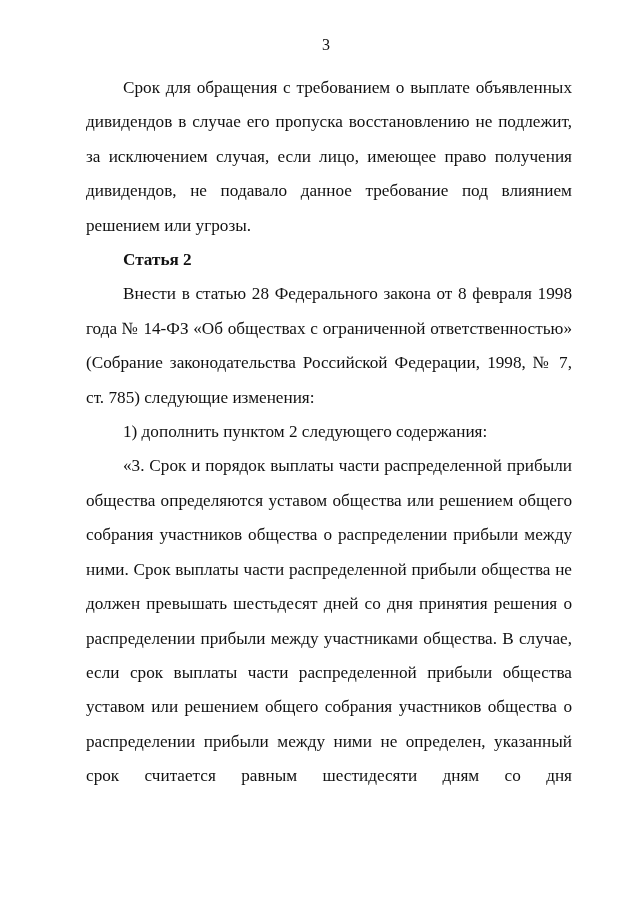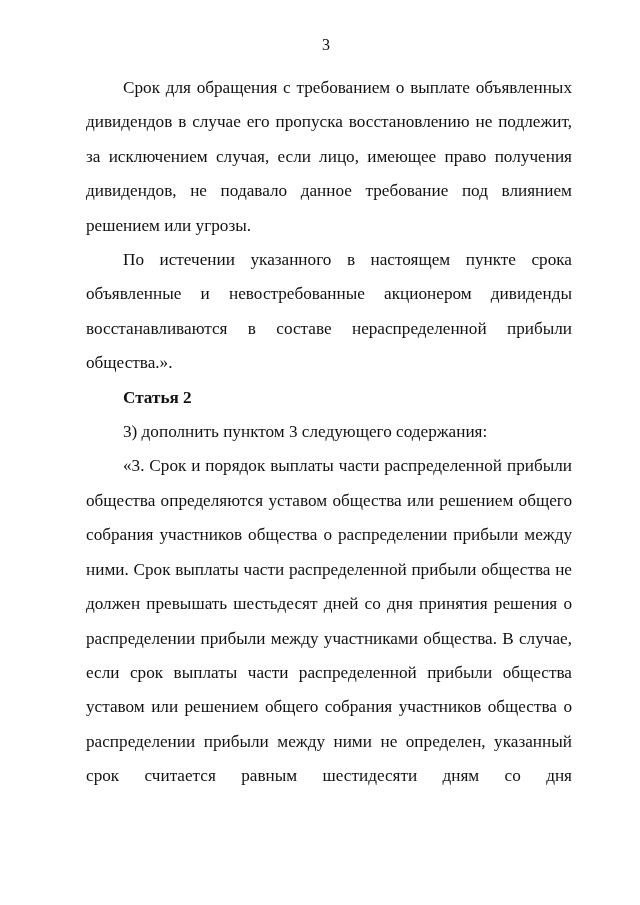--- a/index.html
+++ b/index.html
@@ -14,18 +14,18 @@
   .para.last-justified { text-align-last: justify; }
 </style>
 </head>
 <body>
 
 <div>
   <div class="page-number">3</div>
 
   <div class="body-text">
     <p class="para">Срок для обращения с требованием о выплате объявленных дивидендов в случае его пропуска восстановлению не подлежит, за исключением случая, если лицо, имеющее право получения дивидендов, не подавало данное требование под влиянием решением или угрозы.</p>
-    <p class="para">По истечении указанного в настоящем пункте срока объявленные и невостребованные акционером дивиденды восстанавливаются в составе нераспределенной прибыли общества.».</p>
     <p class="para heading">Статья 2</p>
-    <p class="para">3) дополнить пунктом 3 следующего содержания:</p>
+    <p class="para">Внести в статью 28 Федерального закона от 8 февраля 1998 года № 14-ФЗ «Об обществах с ограниченной ответственностью» (Собрание законодательства Российской Федерации, 1998, № 7, ст. 785) следующие изменения:</p>
+    <p class="para">1) дополнить пунктом 2 следующего содержания:</p>
     <p class="para last-justified">«3. Срок и порядок выплаты части распределенной прибыли общества определяются уставом общества или решением общего собрания участников общества о распределении прибыли между ними. Срок выплаты части распределенной прибыли общества не должен превышать шестьдесят дней со дня принятия решения о распределении прибыли между участниками общества. В случае, если срок выплаты части распределенной прибыли общества уставом или решением общего собрания участников общества о распределении прибыли между ними не определен, указанный срок считается равным шестидесяти дням со дня</p>
   </div>
 </div>
 
 </body></html>

